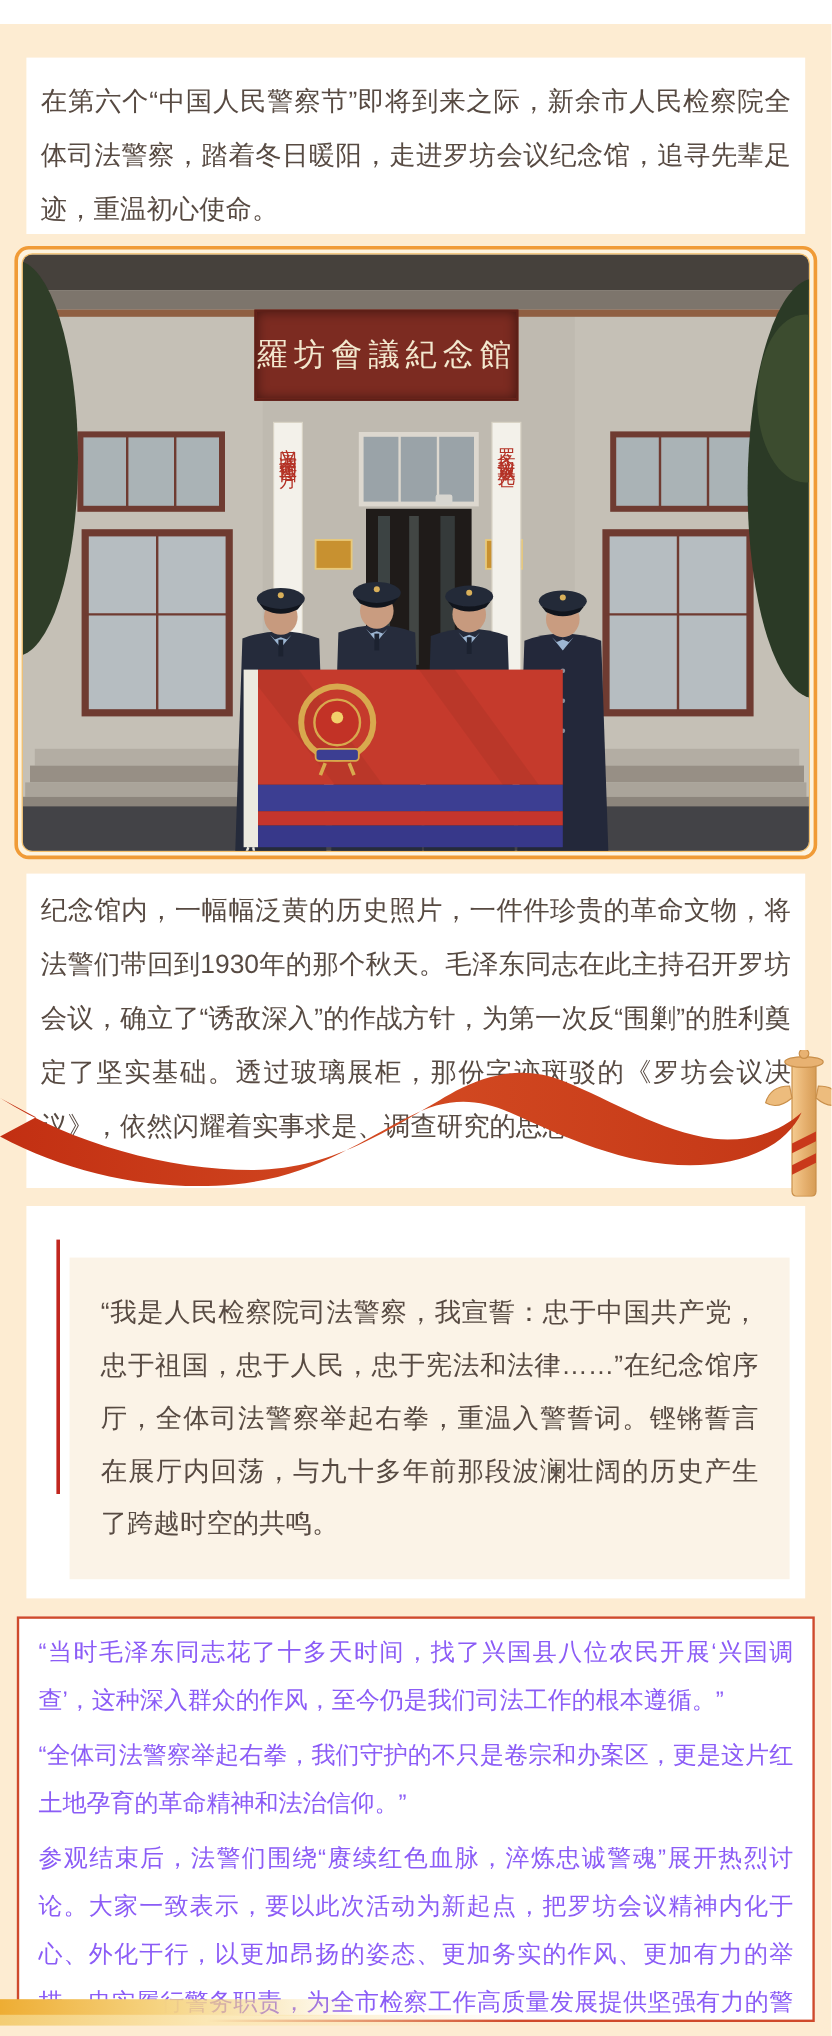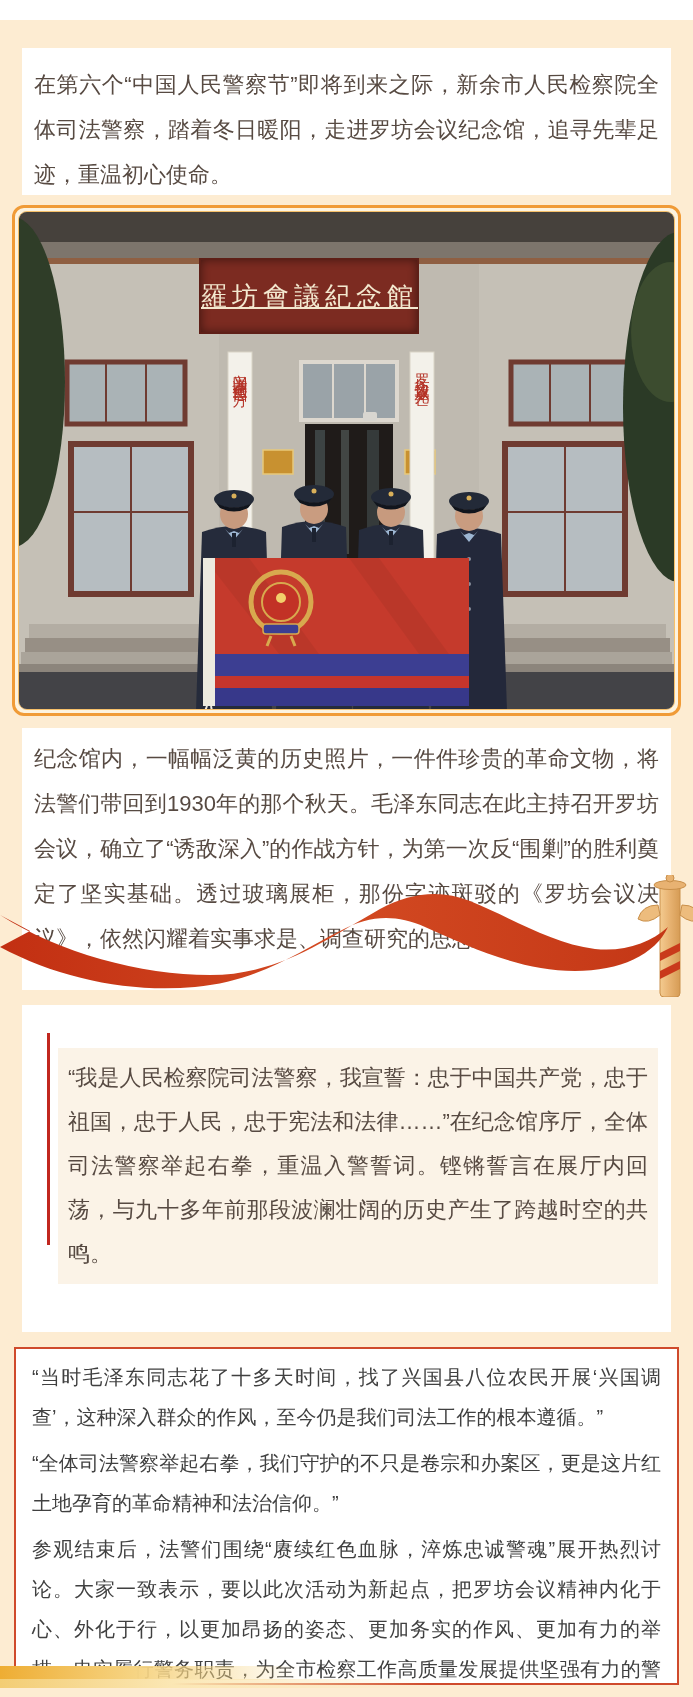--- a/index.html
+++ b/index.html
@@ -24,43 +24,43 @@
   .photo-frame{
     position:absolute;left:12px;top:205px;width:669px;height:511px;box-sizing:border-box;
     border:3px solid #f09b37;border-radius:12px;padding:3px;background:#fdf3df;
   }
   .photo{
     position:relative;width:657px;height:499px;box-sizing:border-box;
     border:1px solid #f6c06a;border-radius:9px;overflow:hidden;background:#b9b4ab;
   }
   .photo svg{position:absolute;left:0;top:0;}
   .sign-board{
-    position:absolute;left:180px;top:46px;width:220px;height:76px;box-sizing:border-box;
+    position:absolute;left:193px;top:46px;width:220px;height:76px;box-sizing:border-box;
     background:#7c2b21;border:2px solid #5e1f17;box-shadow:inset 0 0 10px rgba(0,0,0,.45);
     color:#f3e8cf;font-family:"DejaVu Serif",serif;font-size:26px;letter-spacing:5px;
-    text-align:center;line-height:72px;white-space:nowrap;text-decoration:underline;
+    text-align:center;line-height:72px;white-space:nowrap;
   }
 
   
   .ribbon-svg{position:absolute;left:0;top:875px;width:693px;height:122px;}
 
   
   .quote-card{left:22px;top:1005px;width:649px;height:327px;}
   .quote-line{position:absolute;left:25px;top:28px;width:3px;height:212px;background:#c1271f;}
   .quote-box{
     position:absolute;left:36px;top:43px;width:600px;min-height:187px;box-sizing:border-box;
     background:#fbf3e7;padding:8px 10px;color:#574a42;font-size:22px;line-height:44px;text-align:justify;
   }
-  .quote-box p{margin:0;}
+  .quote-box p{margin:16px;}
 
   
   .discussion-box{
     position:absolute;left:14px;top:1347px;width:665px;height:338px;box-sizing:border-box;
     border:2px solid #cf4a2c;background:#ffffff;padding:8px 16px 0;overflow:hidden;
-    color:#404040;font-size:20px;line-height:40px;text-align:justify;
+    color:#8b5cf6;font-size:20px;line-height:40px;text-align:justify;
   }
   .discussion-box p{margin:0 0 6px;}
 
   
   .gold-strip-a{
     position:absolute;left:0;top:1666px;width:300px;height:14px;
     background:linear-gradient(to right,#eead33,#f6d483 45%,rgba(253,236,210,0));
   }
   .gold-strip-b{
     position:absolute;left:0;top:1679px;width:430px;height:9px;

